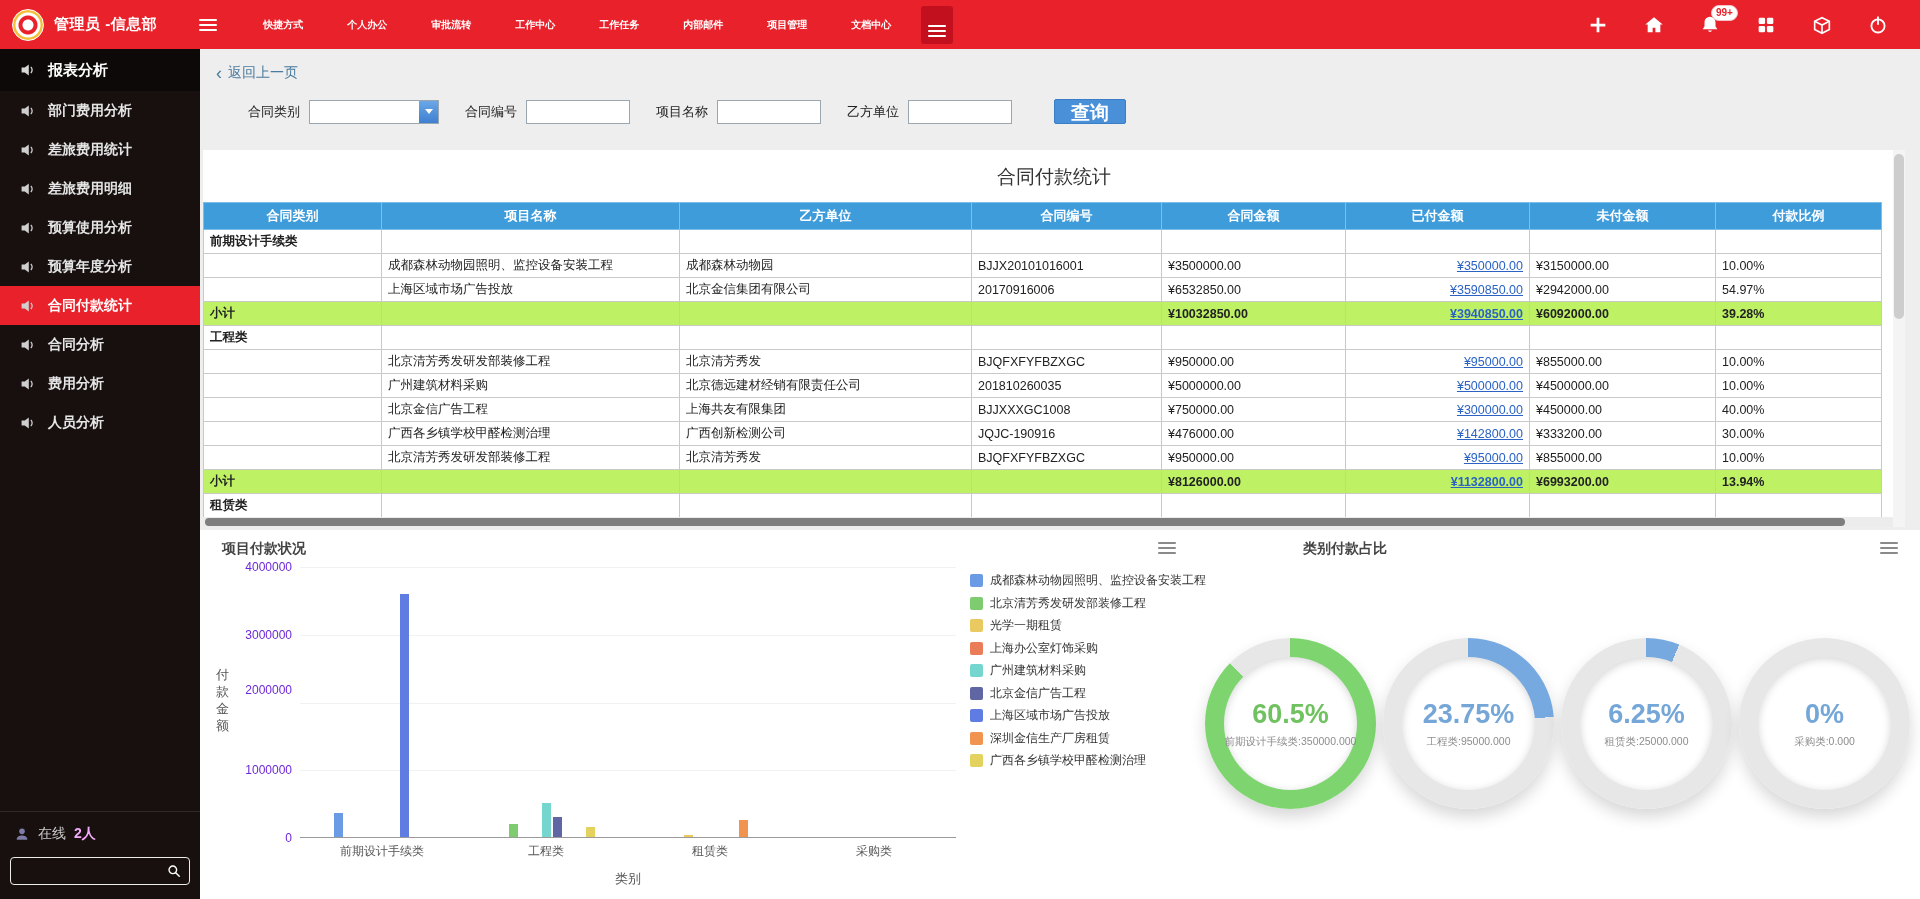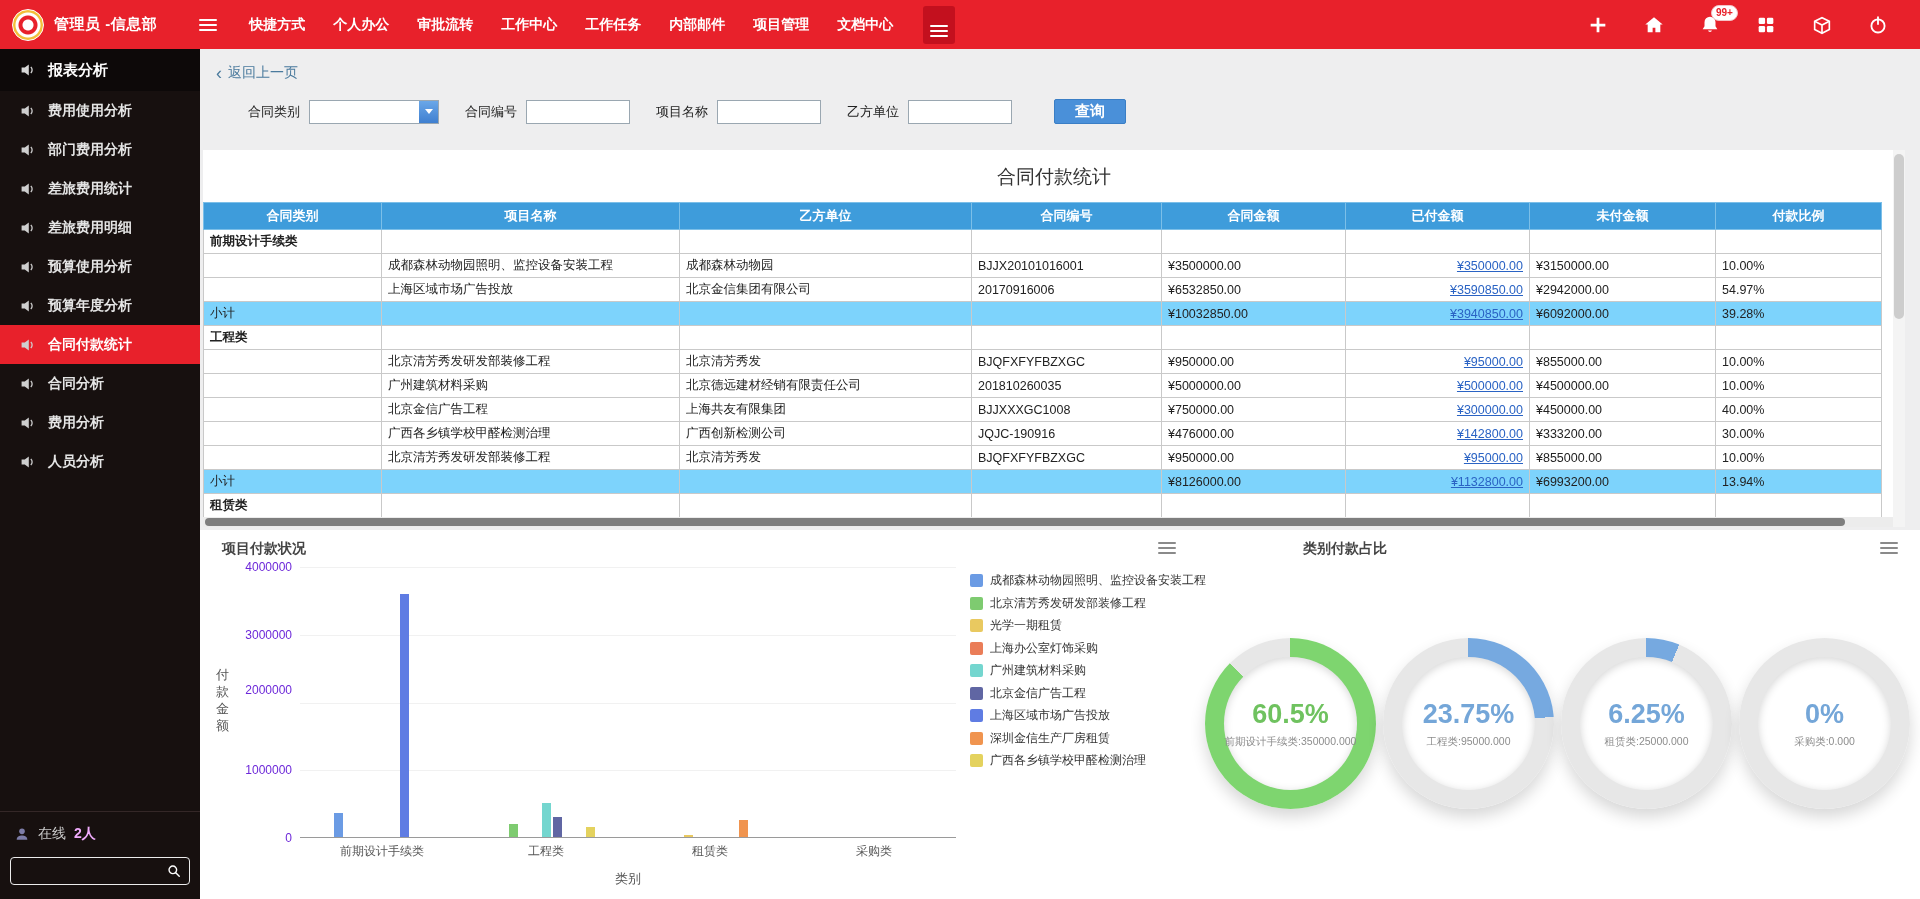--- a/index.html
+++ b/index.html
@@ -7,21 +7,21 @@
   body{position:relative;background:#eeeeef;font-family:"Liberation Sans","DejaVu Sans",sans-serif;-webkit-font-smoothing:antialiased}
 
   
   .topbar{position:absolute;left:0;top:0;width:1920px;height:49px;background:#e8212b;display:flex;align-items:center;color:#fff;z-index:10}
   .logo{width:32px;height:32px;border-radius:50%;margin-left:12px;flex:0 0 auto;
         background:radial-gradient(circle,#fff 0 5px,#e8212b 6px 9px,#fff 10px 12px,#f3bf3a 13px 16px);border:1px solid #fff}
   .brand{font-size:15px;font-weight:bold;margin-left:10px;letter-spacing:.5px;white-space:nowrap}
   .burger{display:inline-flex;flex-direction:column;gap:3px;cursor:pointer}
   .burger i{display:block;width:18px;height:2px;background:#fff;border-radius:1px}
   .tb-burger{margin-left:42px}
-  .topbar-menu{display:flex;gap:28px;margin-left:32px;font-size:14px;font-weight:bold;white-space:nowrap}
+  .topbar-menu{display:flex;gap:44px;margin-left:46px;font-size:10px;font-weight:bold;white-space:nowrap}
   .menu-item{cursor:pointer}
   .more-btn{margin-left:30px;background:#c3101e;border-radius:3px;padding:7px 7px;cursor:pointer}
   .tb-icons{margin-left:auto;display:flex;align-items:center;gap:32px;margin-right:30px}
   .tb-icon{position:relative;width:24px;height:24px;display:flex;align-items:center;justify-content:center;cursor:pointer}
   .tb-icon svg{width:22px;height:22px;display:block}
   .badge{position:absolute;top:-8px;left:13px;background:#fff;color:#e8212b;font-size:10px;font-weight:bold;border-radius:9px;padding:2px 4px;line-height:1;border:1px solid #f4c2c6}
 
   
   .sidebar{position:absolute;left:0;top:49px;width:200px;height:850px;background:#17100f;color:#e5e5e5}
   .side-head{height:42px;display:flex;align-items:center;gap:12px;padding-left:20px;font-size:15px;font-weight:bold;background:#0d0909;color:#fff;cursor:pointer}
@@ -40,31 +40,31 @@
   .main{position:absolute;left:200px;top:49px;width:1720px;height:850px}
   .breadcrumb{padding:15px 0 0 16px;color:#4a7a9d;font-size:14px;display:flex;gap:6px;cursor:pointer;width:fit-content;align-items:center}
   .crumb-chevron{font-size:18px;line-height:12px}
   .filters{display:flex;align-items:center;margin:17px 0 0 48px;font-size:13px;color:#222}
   .f-group{display:flex;align-items:center;margin-right:26px}
   .f-label{margin-right:9px;white-space:nowrap}
   .f-input{width:104px;height:24px;border:1px solid #9aa7b1;background:#fff;font-size:12px;padding:0 4px;outline:none}
   .f-select{width:130px;height:24px;border:1px solid #9aa7b1;background:#fff;position:relative;cursor:pointer}
   .f-select .sel-btn{position:absolute;right:0;top:0;width:19px;height:100%;background:linear-gradient(#6aa7e8,#3f7fd0);display:flex;align-items:center;justify-content:center}
   .tri-down{width:0;height:0;border-left:4px solid transparent;border-right:4px solid transparent;border-top:5px solid #fff}
-  .search-btn{margin-left:16px;width:72px;height:25px;background:#4a90d9;border:1px solid #3a7ec5;color:#fff;font-size:15px;border-radius:2px;cursor:pointer;font-weight:bold}
+  .search-btn{margin-left:16px;width:72px;height:25px;background:#4a90d9;border:1px solid #3a7ec5;color:#fff;font-size:19px;border-radius:2px;cursor:pointer;font-weight:bold}
 
   
   .table-panel{position:absolute;left:3px;top:101px;width:1702px;height:377px;background:#fff;overflow:hidden}
   .report-title{text-align:center;font-size:19px;color:#333;padding-top:14px}
   .tbl-wrap{position:absolute;left:0;top:52px;width:1690px;bottom:10px;overflow:hidden}
   table{border-collapse:collapse;table-layout:fixed;width:1678px}
   th{background:#3e9cdb;color:#fff;font-size:13px;font-weight:bold;height:27px;border:1px solid #7cbfe8;white-space:nowrap;overflow:hidden}
   td{border:1px solid #c9c9c9;height:24px;font-size:12.5px;color:#222;padding:1px 6px;overflow:hidden;white-space:nowrap}
   tr.group td{font-weight:bold}
-  tr.subtotal td{background:#7dd3fc;font-weight:normal}
+  tr.subtotal td{background:#bef264;font-weight:bold}
   td.paid{text-align:right}
   .cell-link{color:#2a63c4;text-decoration:underline;cursor:pointer}
   .vscroll{position:absolute;right:0;top:0;bottom:0;width:12px;background:#f4f4f4;cursor:pointer}
   .vthumb{position:absolute;left:1px;top:4px;width:10px;height:165px;background:#cdcdcd;border-radius:5px;cursor:pointer}
   .hscroll{position:absolute;left:0;bottom:0;width:1690px;height:10px;background:#ececec;cursor:pointer}
   .hthumb{position:absolute;left:2px;top:1px;width:1640px;height:8px;background:#7e7e7e;border-radius:4px;cursor:pointer}
 
   
   .charts{position:absolute;left:0;top:481px;width:1720px;height:369px;background:#fff}
   .chart-title{position:absolute;font-size:14px;font-weight:bold;color:#444;white-space:nowrap}
@@ -173,29 +173,20 @@
     <span>报表分析</span>
   </div>
   <div>
       <div class="side-item">
         <span class="spk">
           <svg viewBox="0 0 20 20">
             <path d="M2 7v6h4l5 4V3L6 7H2z" fill="#cfcfcf"></path>
             <path d="M13.5 6.3a5 5 0 0 1 0 7.4" fill="none" stroke="#cfcfcf" stroke-width="1.6"></path>
           </svg>
         </span>
-        <span class="side-label">费用使用分析</span>
-      </div>
-      <div class="side-item">
-        <span class="spk">
-          <svg viewBox="0 0 20 20">
-            <path d="M2 7v6h4l5 4V3L6 7H2z" fill="#cfcfcf"></path>
-            <path d="M13.5 6.3a5 5 0 0 1 0 7.4" fill="none" stroke="#cfcfcf" stroke-width="1.6"></path>
-          </svg>
-        </span>
         <span class="side-label">部门费用分析</span>
       </div>
       <div class="side-item">
         <span class="spk">
           <svg viewBox="0 0 20 20">
             <path d="M2 7v6h4l5 4V3L6 7H2z" fill="#cfcfcf"></path>
             <path d="M13.5 6.3a5 5 0 0 1 0 7.4" fill="none" stroke="#cfcfcf" stroke-width="1.6"></path>
           </svg>
         </span>
         <span class="side-label">差旅费用统计</span>

